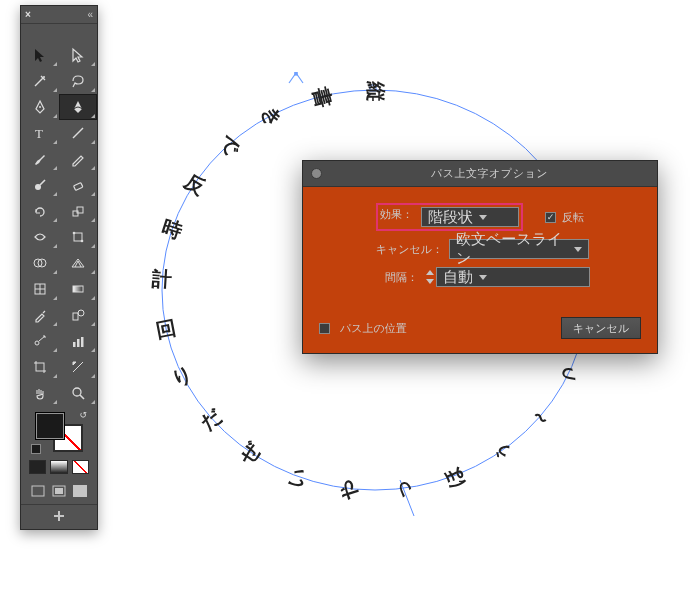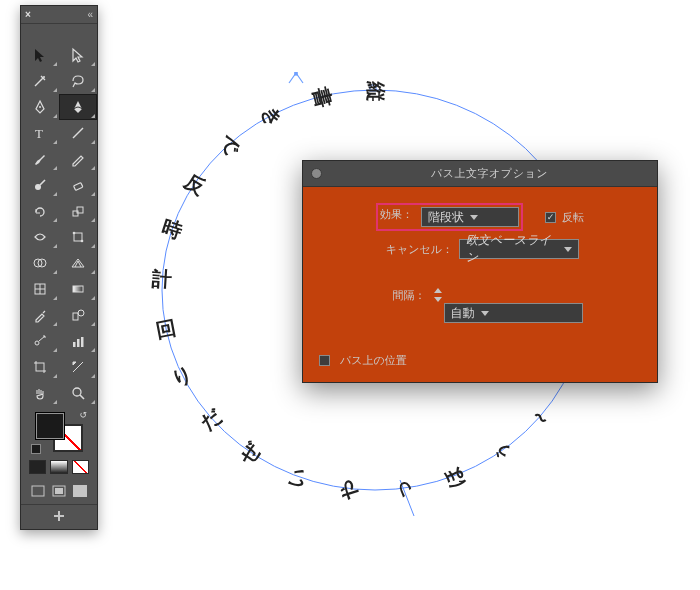--- a/index.html
+++ b/index.html
@@ -164,33 +164,33 @@
     margin-bottom: 8px;
   }
   .row .label { text-align: right; min-width: 72px; font-size: 11px; }
   .select {
     display: flex; align-items: center;
     background: #3c3c3c;
     border: 1px solid #8b8b8b;
     height: 20px;
     padding: 0 6px;
     color: #d8d8d8;
-    font-size: 12px;
+    font-size: 15px;
     position: relative;
   }
   .select .arrow {
     margin-left: 6px;
     width: 0; height: 0;
     border-left: 4px solid transparent;
     border-right: 4px solid transparent;
     border-top: 5px solid #c2c2c2;
   }
   .select.effect { width: 98px; }
-  .select.baseline { width: 120px; font-style: italic; }
-  .select.spacing { width: 139px; margin-top: 36px; }
+  .select.baseline { width: 140px; }
+  .select.spacing { width: 154px; }
   .hl-box {
     border: 2px solid #e0336e;
     padding: 2px 2px;
     display: inline-flex;
     gap: 8px;
   }
   .chk {
     width: 11px; height: 11px;
     border: 1px solid #8a8a8a;
     background: #3c3c3c;
@@ -533,14 +533,15 @@
           <span class="arrow"></span>
         </span>
       </span>
     </div>
   </div>
 
   <div class="footer">
     <span class="chk"></span>
     <span>パス上の位置</span>
     <span class="spacer"></span>
+    <span class="btn">キャンセル</span>
   </div>
 </div>
 
 </body></html>

